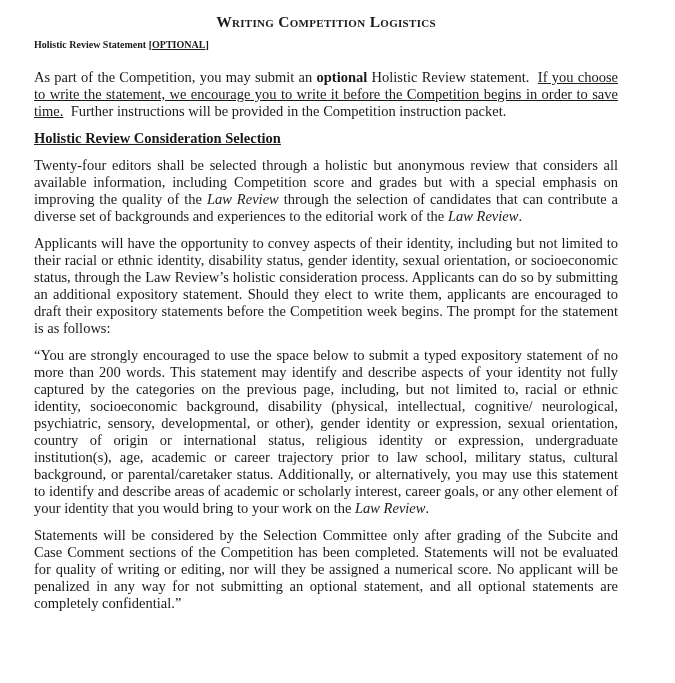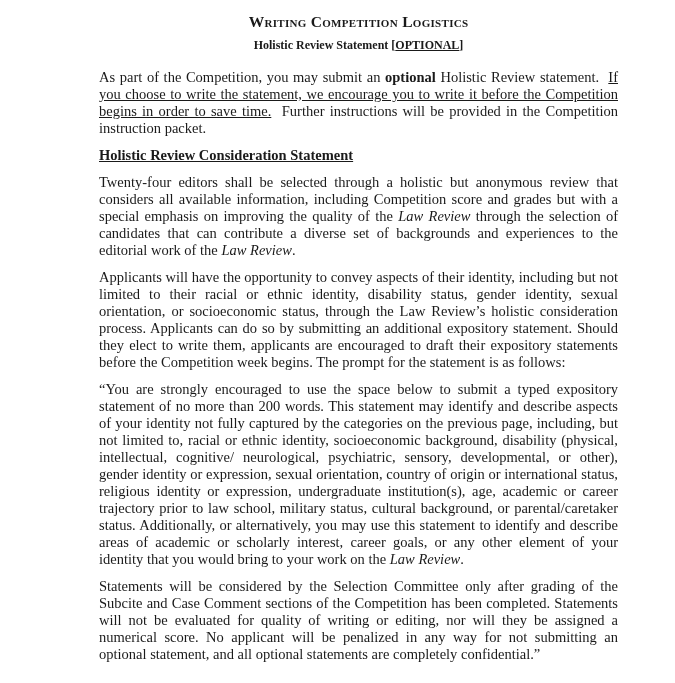--- a/index.html
+++ b/index.html
@@ -6,40 +6,39 @@
     margin: 0;
     padding: 0;
     background: #ffffff;
   }
   .page {
     position: relative;
     box-sizing: border-box;
     width: 675px;
     height: 683px;
     background: #ffffff;
-    padding: 13px 57px 0 99px;
+    padding: 13px 57px 0 34px;
     font-family: "Liberation Serif", "DejaVu Serif", serif;
     font-size: 14.5px;
     line-height: 17px;
     color: #1a1a1a;
     overflow: hidden;
   }
   .doc-title {
     margin: 0 0 5px 0;
     text-align: center;
     font-size: 15.5px;
     font-weight: 700;
     font-variant: small-caps;
     letter-spacing: 0.3px;
     line-height: 18px;
   }
   .doc-subtitle {
     margin: 0 0 15px 0;
-    text-align: center;
-    font-size: 12px;
+    font-size: 10px;
     font-weight: 700;
     line-height: 18px;
   }
   .doc-subtitle .underlined {
     text-decoration: underline;
   }
   .section-heading {
     margin: 0 0 10px 0;
     font-size: 14.5px;
     font-weight: 700;
@@ -58,21 +57,21 @@
 <body>
 
 <div class="page">
 
   <h1 class="doc-title">Writing Competition Logistics</h1>
 
   <h2 class="doc-subtitle"><span>Holistic Review Statement [</span><span class="underlined">OPTIONAL</span><span>]</span></h2>
 
   <p class="body-para"><span>As part of the Competition, you may submit an </span><span style="font-weight: 700;">optional</span><span> Holistic Review statement.&nbsp; </span><span style="text-decoration: underline;">If you choose to write the statement, we encourage you to write it before the Competition begins in order to save time.</span><span>&nbsp; Further instructions will be provided in the Competition instruction packet.</span></p>
 
-  <h3 class="section-heading">Holistic Review Consideration Statement</h3>
+  <h3 class="section-heading">Holistic Review Consideration Selection</h3>
 
   <p class="body-para"><span>Twenty-four editors shall be selected through a holistic but anonymous review that considers all available information, including Competition score and grades but with a special emphasis on improving the quality of the </span><span style="font-style: italic;">Law Review</span><span> through the selection of candidates that can contribute a diverse set of backgrounds and experiences to the editorial work of the </span><span style="font-style: italic;">Law Review</span><span>.</span></p>
 
   <p class="body-para"><span>Applicants will have the opportunity to convey aspects of their identity, including but not limited to their racial or ethnic identity, disability status, gender identity, sexual orientation, or socioeconomic status, through the Law Review’s holistic consideration process. Applicants can do so by submitting an additional expository statement. Should they elect to write them, applicants are encouraged to draft their expository statements before the Competition week begins. The prompt for the statement is as follows:</span></p>
 
   <p class="body-para"><span>“You are strongly encouraged to use the space below to submit a typed expository statement of no more than 200 words. This statement may identify and describe aspects of your identity not fully captured by the categories on the previous page, including, but not limited to, racial or ethnic identity, socioeconomic background, disability (physical, intellectual, cognitive/ neurological, psychiatric, sensory, developmental, or other), gender identity or expression, sexual orientation, country of origin or international status, religious identity or expression, undergraduate institution(s), age, academic or career trajectory prior to law school, military status, cultural background, or parental/caretaker status. Additionally, or alternatively, you may use this statement to identify and describe areas of academic or scholarly interest, career goals, or any other element of your identity that you would bring to your work on the </span><span style="font-style: italic;">Law Review</span><span>.</span></p>
 
   <p class="body-para"><span>Statements will be considered by the Selection Committee only after grading of the Subcite and Case Comment sections of the Competition has been completed. Statements will not be evaluated for quality of writing or editing, nor will they be assigned a numerical score. No applicant will be penalized in any way for not submitting an optional statement, and all optional statements are completely confidential.”</span></p>
 
 

